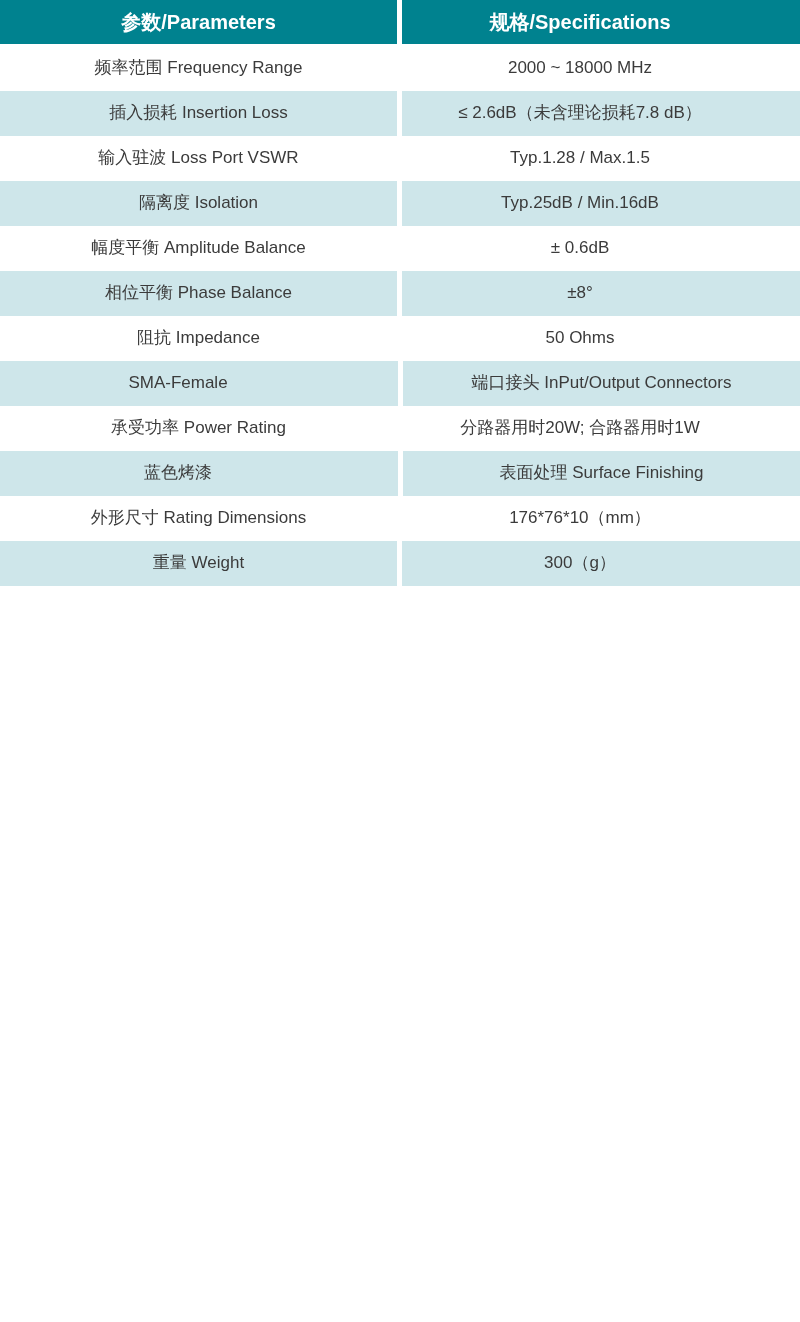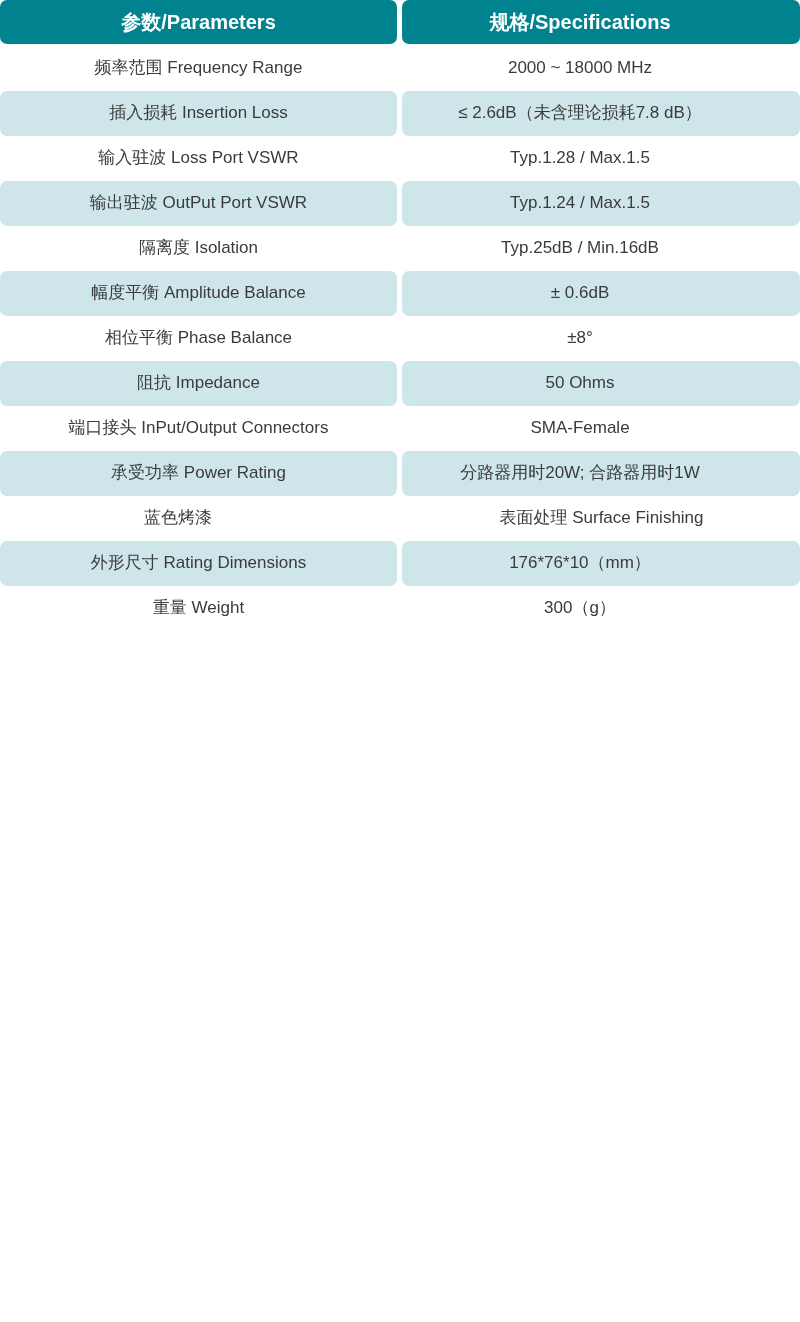--- a/index.html
+++ b/index.html
@@ -28,21 +28,20 @@
   }
   .cell {
     display: flex;
     align-items: center;
     justify-content: center;
     box-sizing: border-box;
     color: #3b3b3b;
     font-size: 17px;
     line-height: 1.2;
     white-space: nowrap;
-    border-radius: 7px;
   }
   .cell.param {
     width: 397px;
     flex: 0 0 397px;
   }
   .cell.spec {
     flex: 1 1 auto;
     padding-right: 42px;
   }
   .trow.header .cell {
@@ -80,42 +79,38 @@
     </div>
     <div class="trow">
       <div class="cell param">插入损耗 Insertion Loss</div>
       <div class="cell spec">≤ 2.6dB（未含理论损耗7.8 dB）</div>
     </div>
     <div class="trow">
       <div class="cell param">输入驻波 Loss Port VSWR</div>
       <div class="cell spec">Typ.1.28 / Max.1.5</div>
     </div>
     <div class="trow">
-      <div class="cell param">输出驻波 OutPut Port VSWR</div>
-      <div class="cell spec">Typ.1.24 / Max.1.5</div>
-    </div>
-    <div class="trow">
       <div class="cell param">隔离度 Isolation</div>
       <div class="cell spec">Typ.25dB / Min.16dB</div>
     </div>
     <div class="trow">
       <div class="cell param">幅度平衡 Amplitude Balance</div>
       <div class="cell spec">± 0.6dB</div>
     </div>
     <div class="trow">
       <div class="cell param">相位平衡 Phase Balance</div>
       <div class="cell spec">±8°</div>
     </div>
     <div class="trow">
       <div class="cell param">阻抗 Impedance</div>
       <div class="cell spec">50 Ohms</div>
     </div>
     <div class="trow">
+      <div class="cell spec">SMA-Female</div>
       <div class="cell param">端口接头 InPut/Output Connectors</div>
-      <div class="cell spec">SMA-Female</div>
     </div>
     <div class="trow">
       <div class="cell param">承受功率 Power Rating</div>
       <div class="cell spec">分路器用时20W; 合路器用时1W</div>
     </div>
     <div class="trow">
       <div class="cell spec">蓝色烤漆</div>
       <div class="cell param">表面处理 Surface Finishing</div>
     </div>
     <div class="trow">

